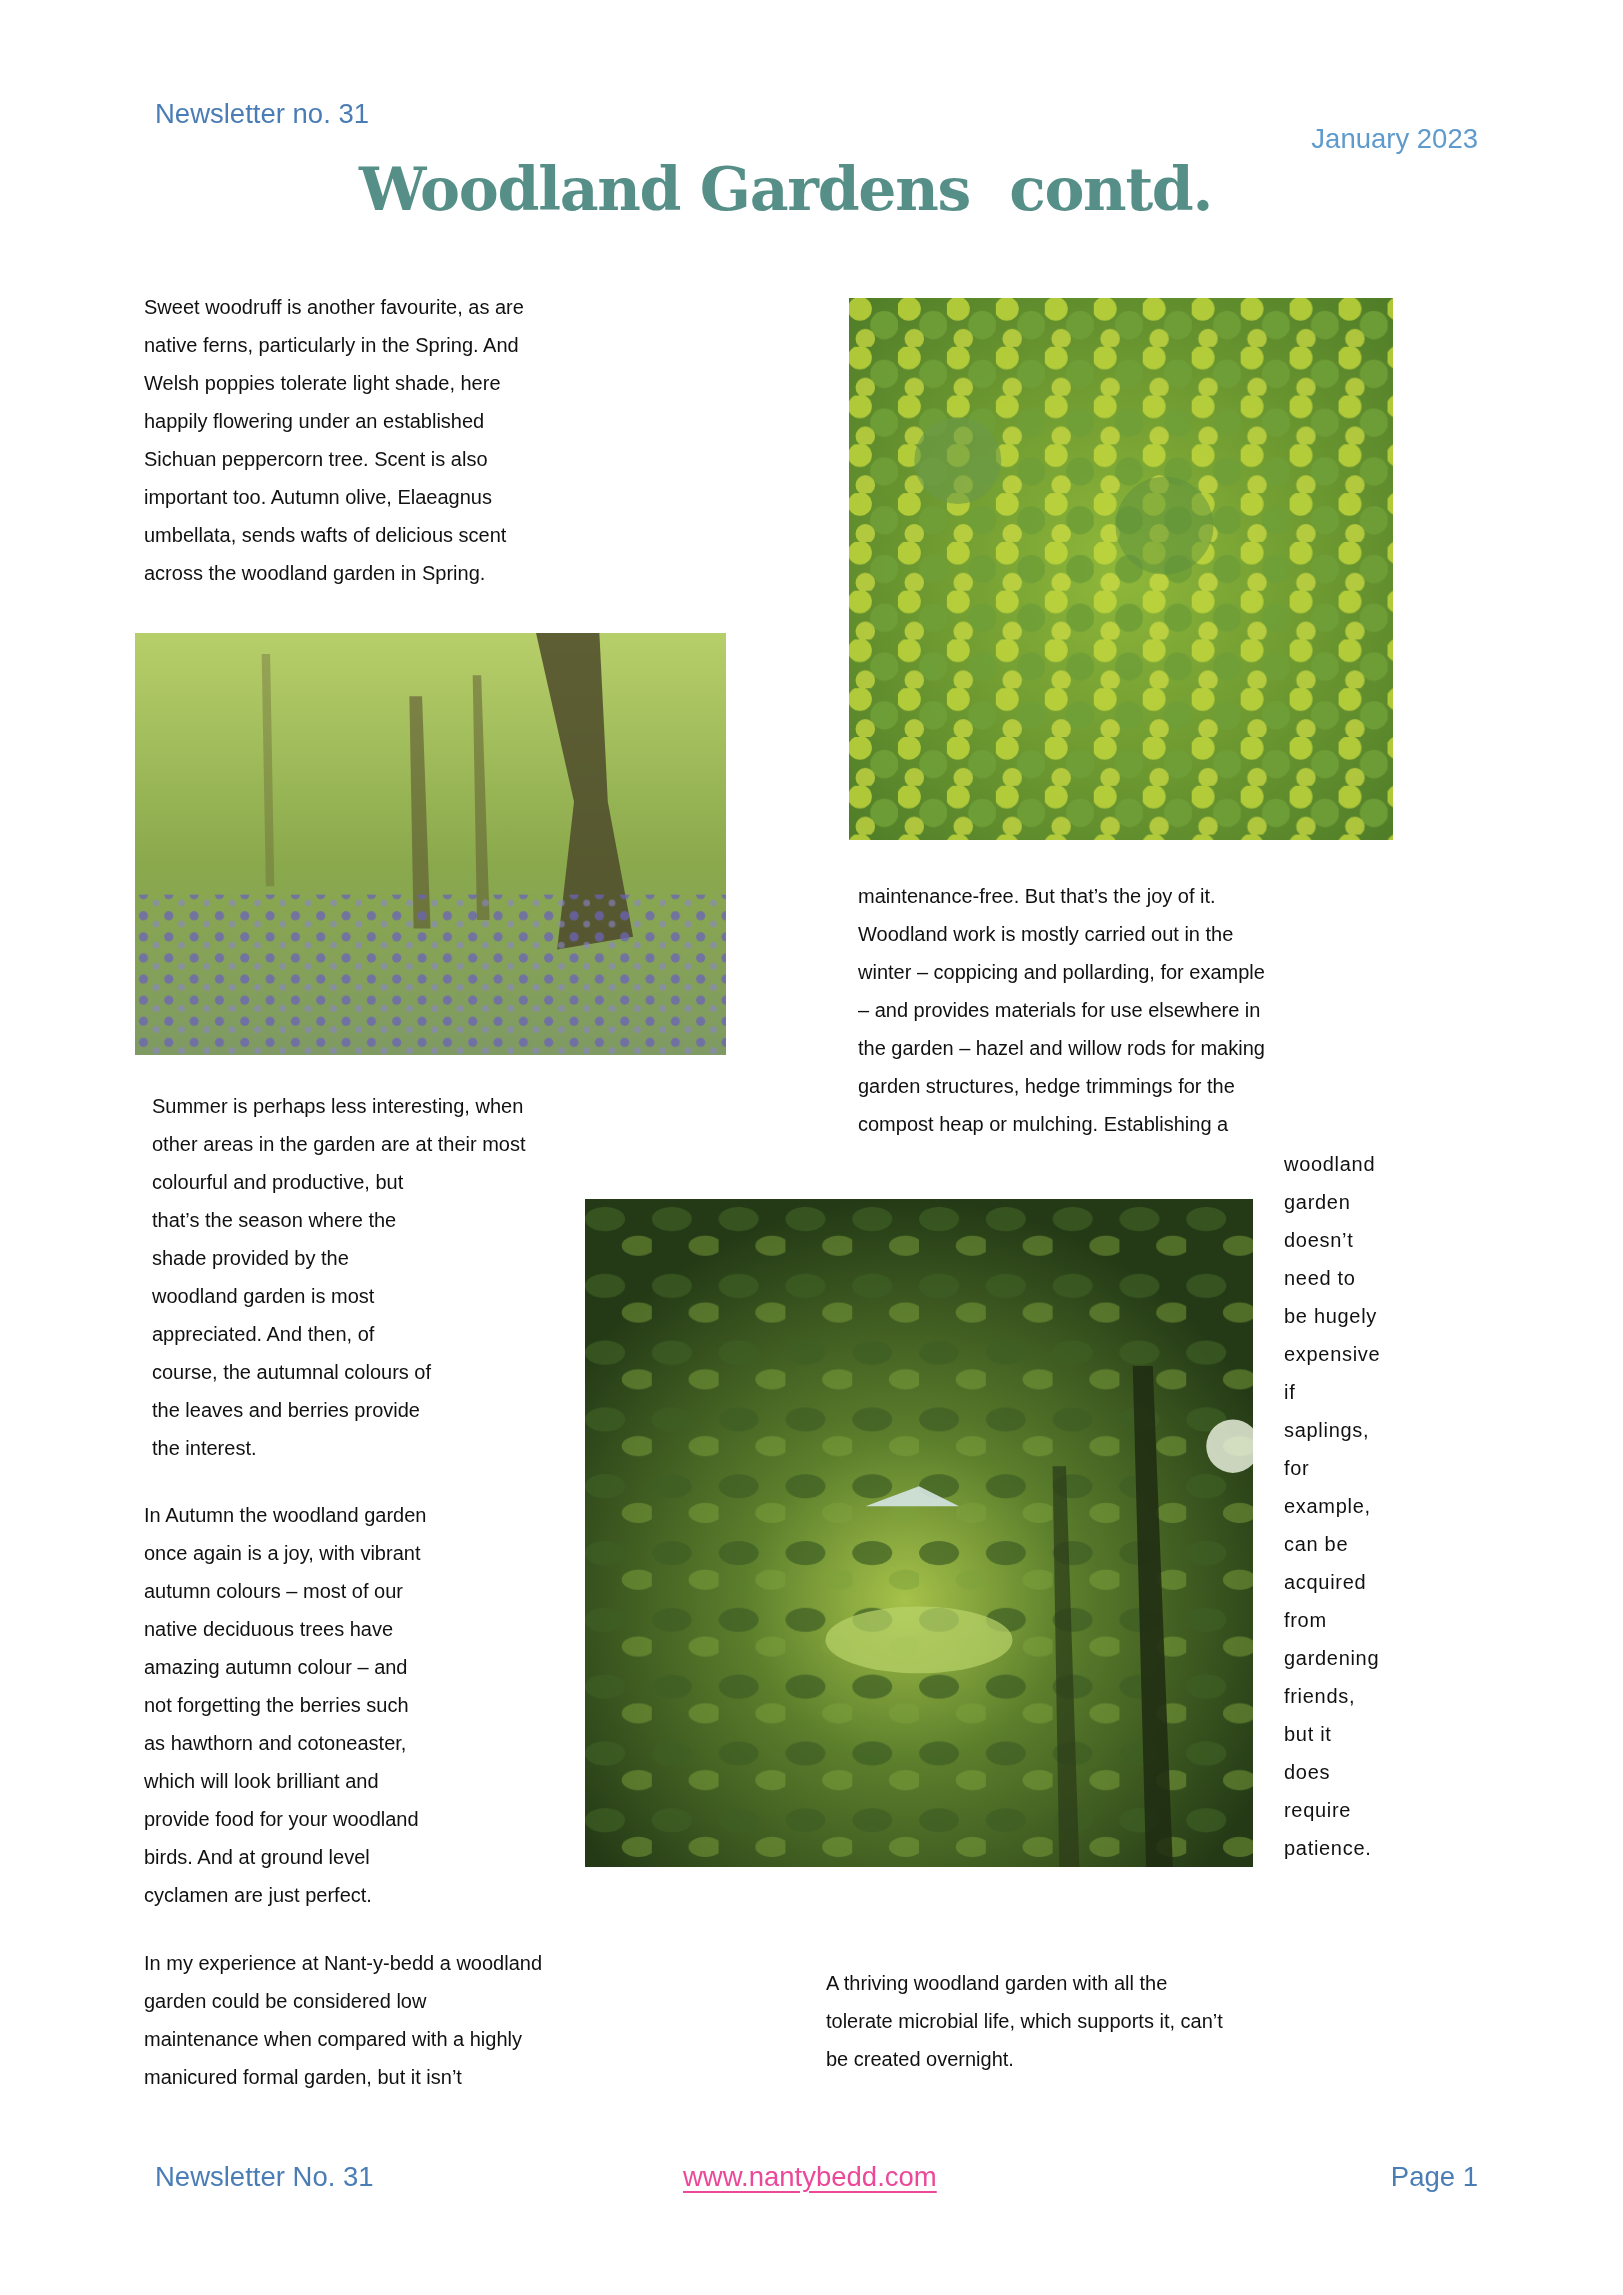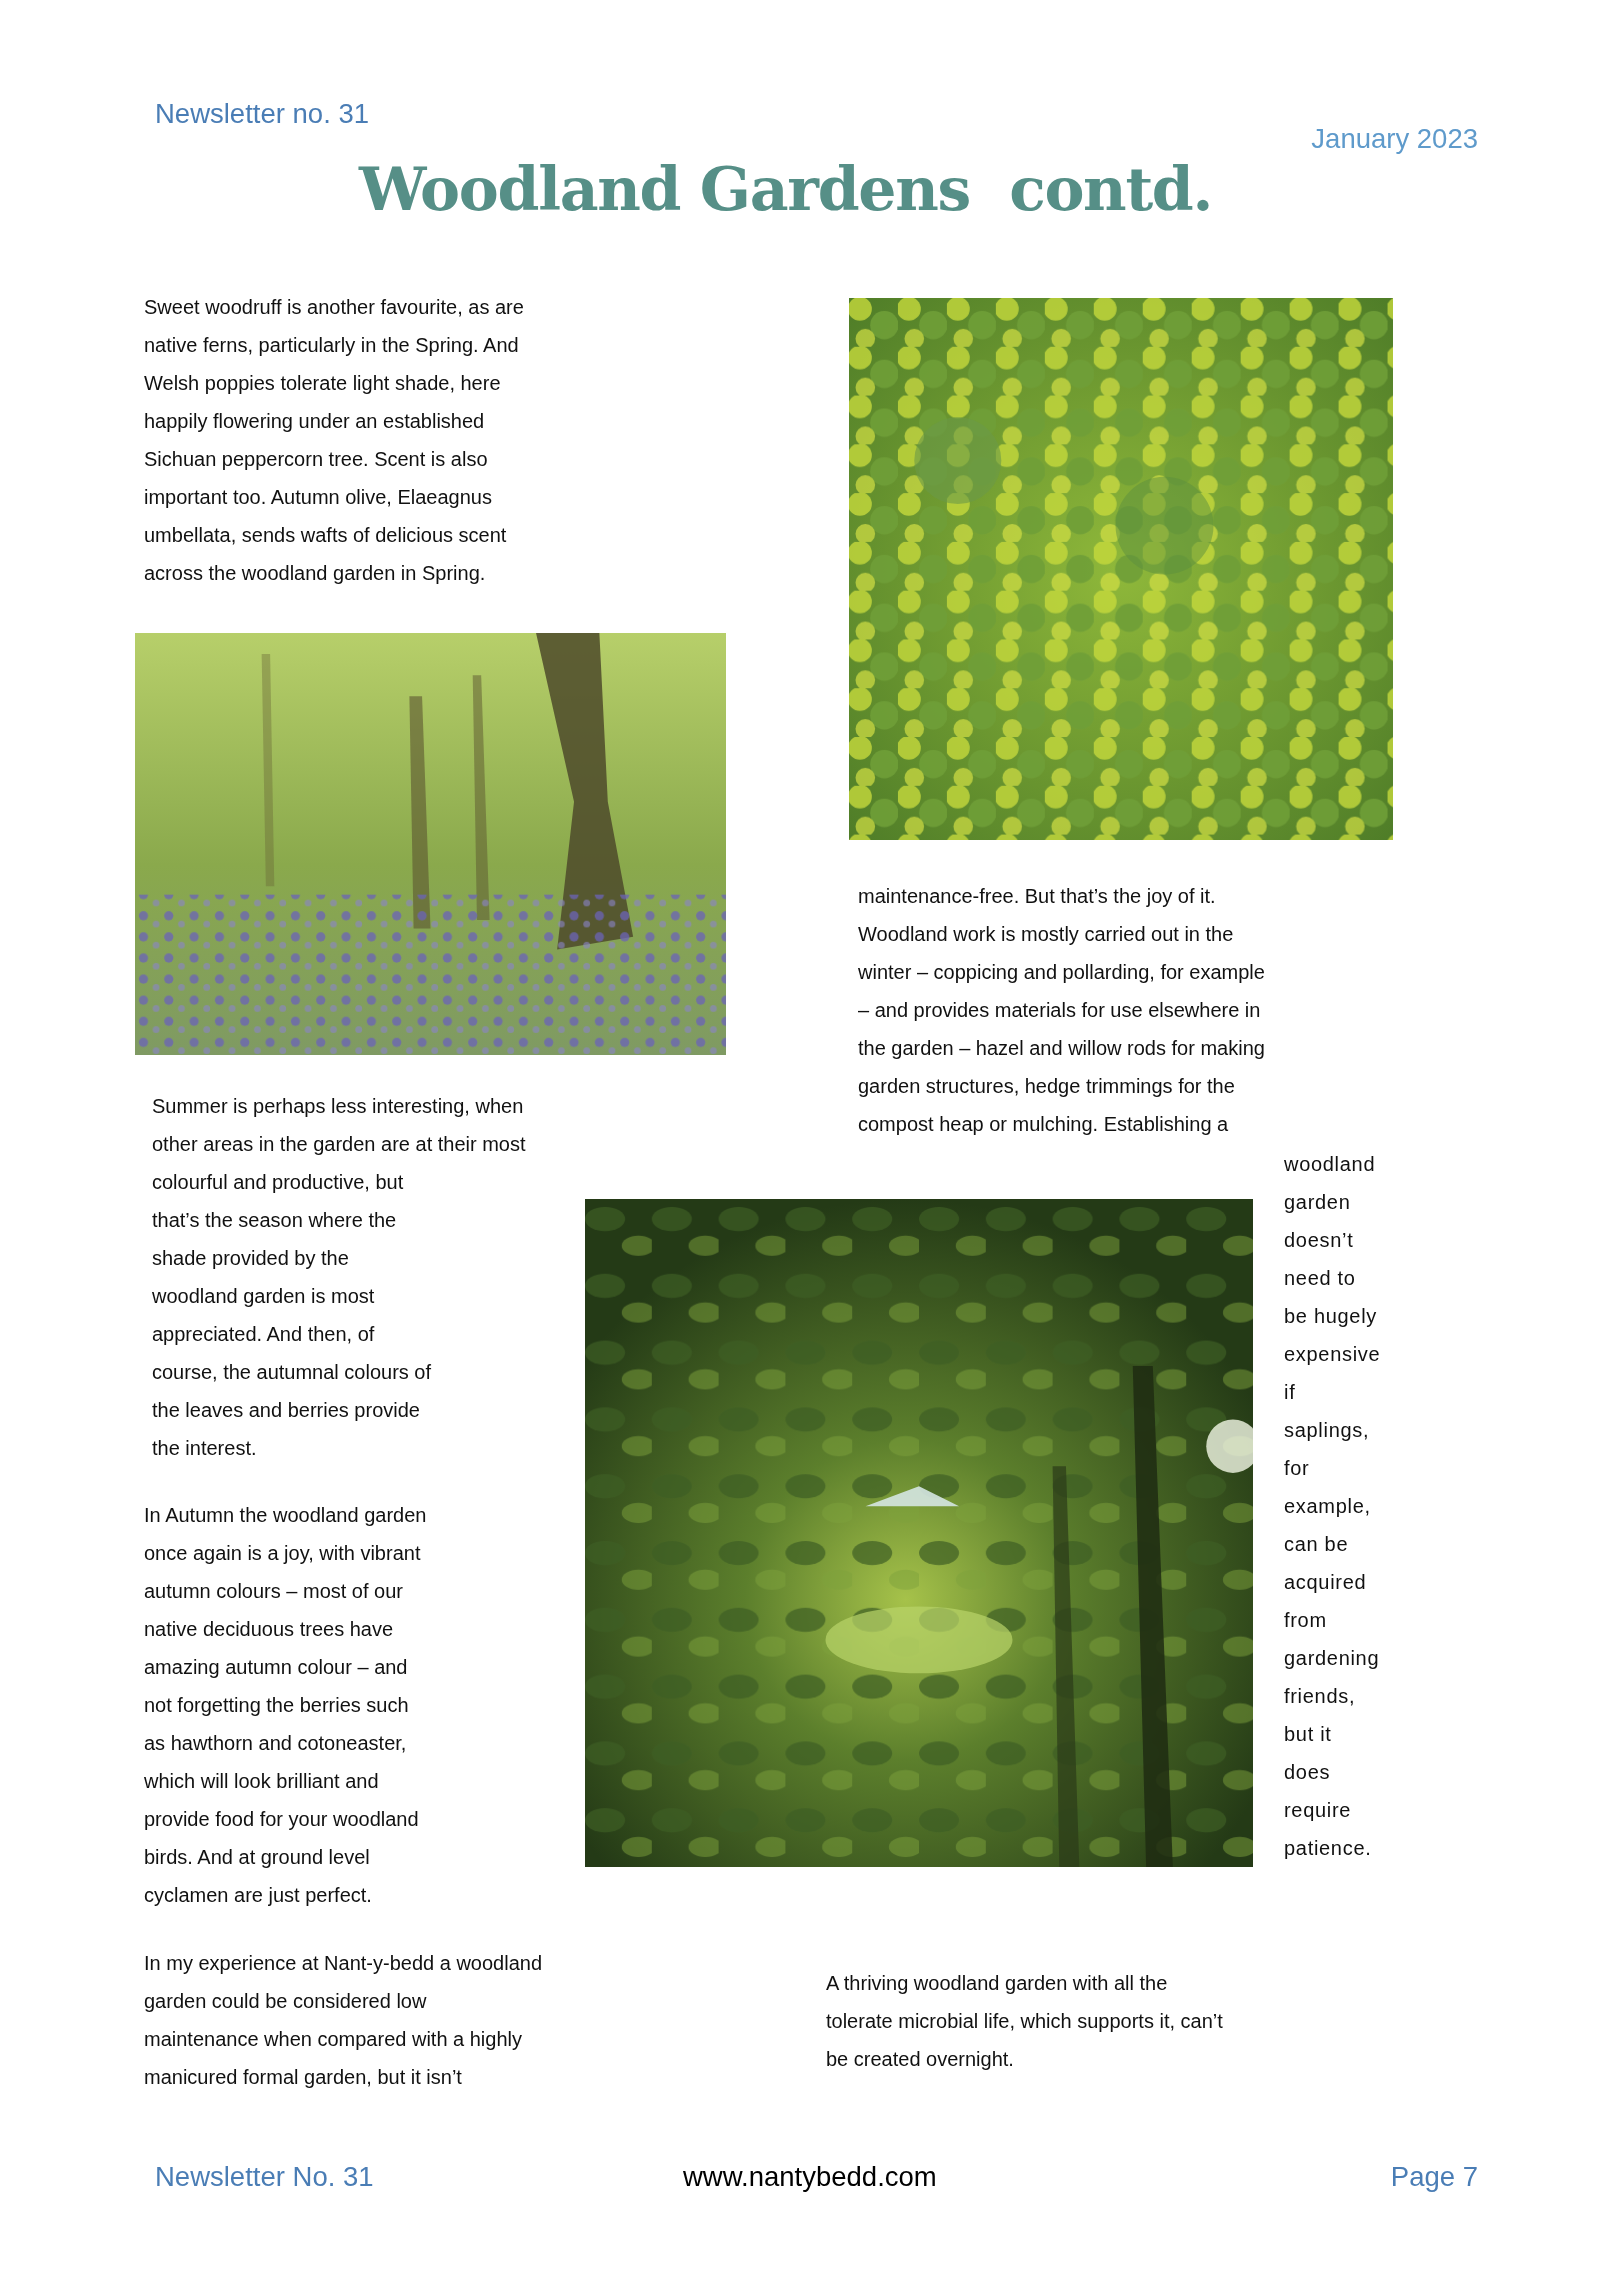--- a/index.html
+++ b/index.html
@@ -19,21 +19,21 @@
   #p-right1 { left:826px; top:877px; width:602px;margin-left:32px; }
   #p-right2 { left:1284px; top:1145px; width:170px; letter-spacing:0.7px; }
   #p-right3 { left:826px; top:1964px; width:602px; }
   .photo { position:absolute; overflow:hidden; }
   .photo svg { width:100%; height:100%; display:block; }
   #img-moss { left:849px; top:298px; width:544px; height:542px; }
   #img-bluebell { left:135px; top:633px; width:591px; height:422px; }
   #img-garden { left:585px; top:1199px; width:668px; height:668px; }
   .ftr { position:absolute; top:2163px; font-size:27.5px; color:#4a7db5; line-height:1; }
   #ftr-left { left:155px; }
-  #ftr-center { left:683px; color:#000000; text-underline-offset:5.2px; }
+  #ftr-center { left:683px; color:#ec4899; text-decoration:underline; text-underline-offset:5.2px; }
   #ftr-right { right:145px; }
 </style>
 </head>
 <body>
 
 <div class="hdr" id="hdr-left">Newsletter no. 31</div>
 <div class="hdr" id="hdr-right">January 2023</div>
 
 <h1 id="title">Woodland Gardens  contd.</h1>
 
@@ -166,14 +166,14 @@
 garden could be considered low
 maintenance when compared with a highly
 manicured formal garden, but it isn’t</p>
 
 <p class="para" id="p-right3">A thriving woodland garden with all the
 tolerate microbial life, which supports it, can’t
 be created overnight.</p>
 
 <div class="ftr" id="ftr-left">Newsletter No. 31</div>
 <a class="ftr" id="ftr-center">www.nantybedd.com</a>
-<div class="ftr" id="ftr-right">Page 7</div>
+<div class="ftr" id="ftr-right">Page 1</div>
 
 
 </body></html>

